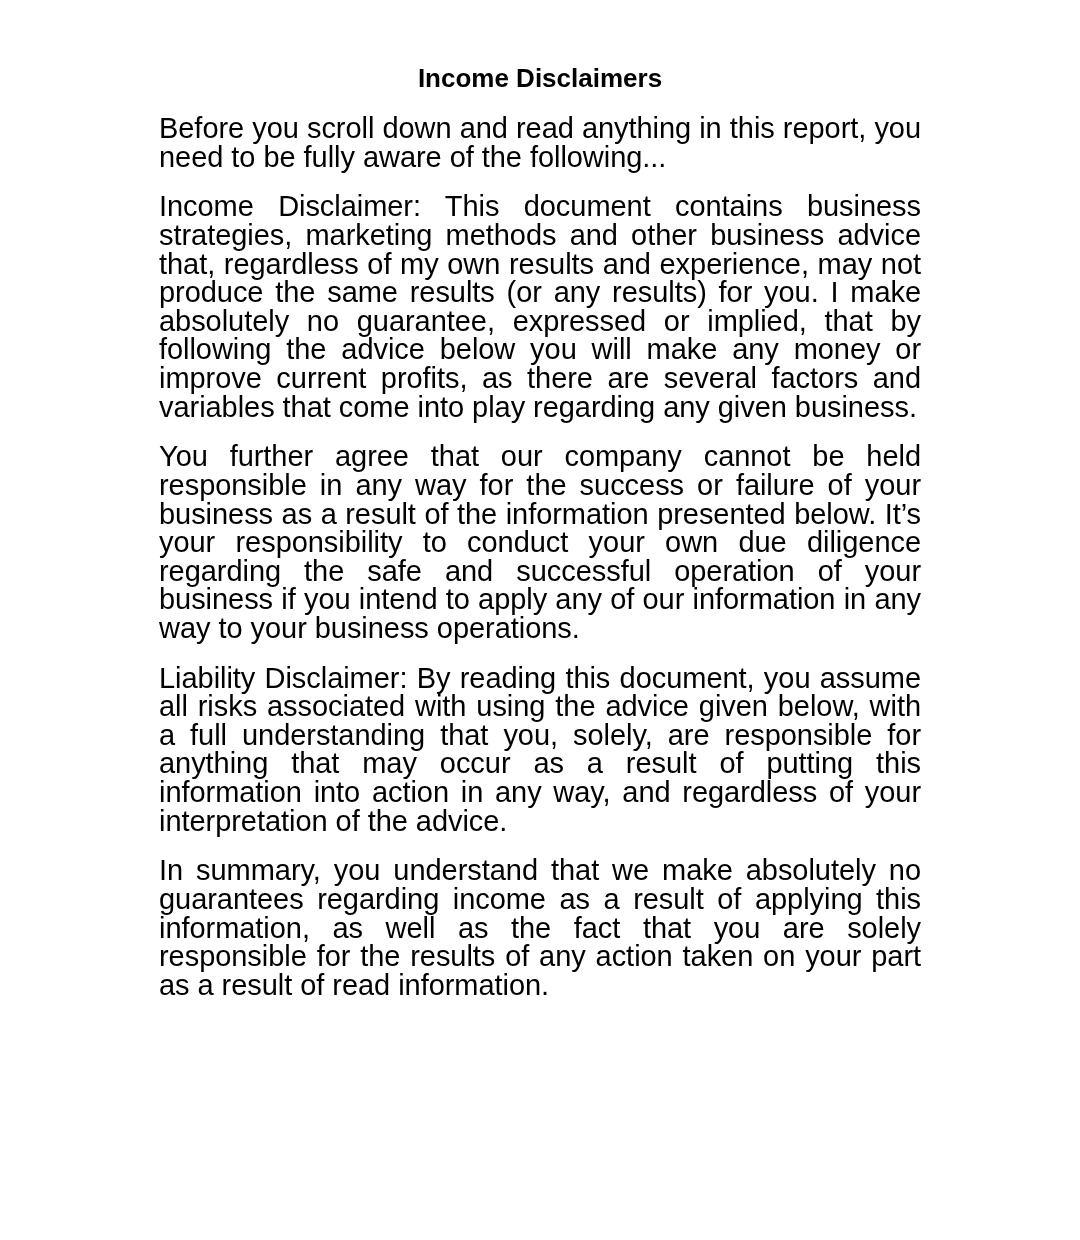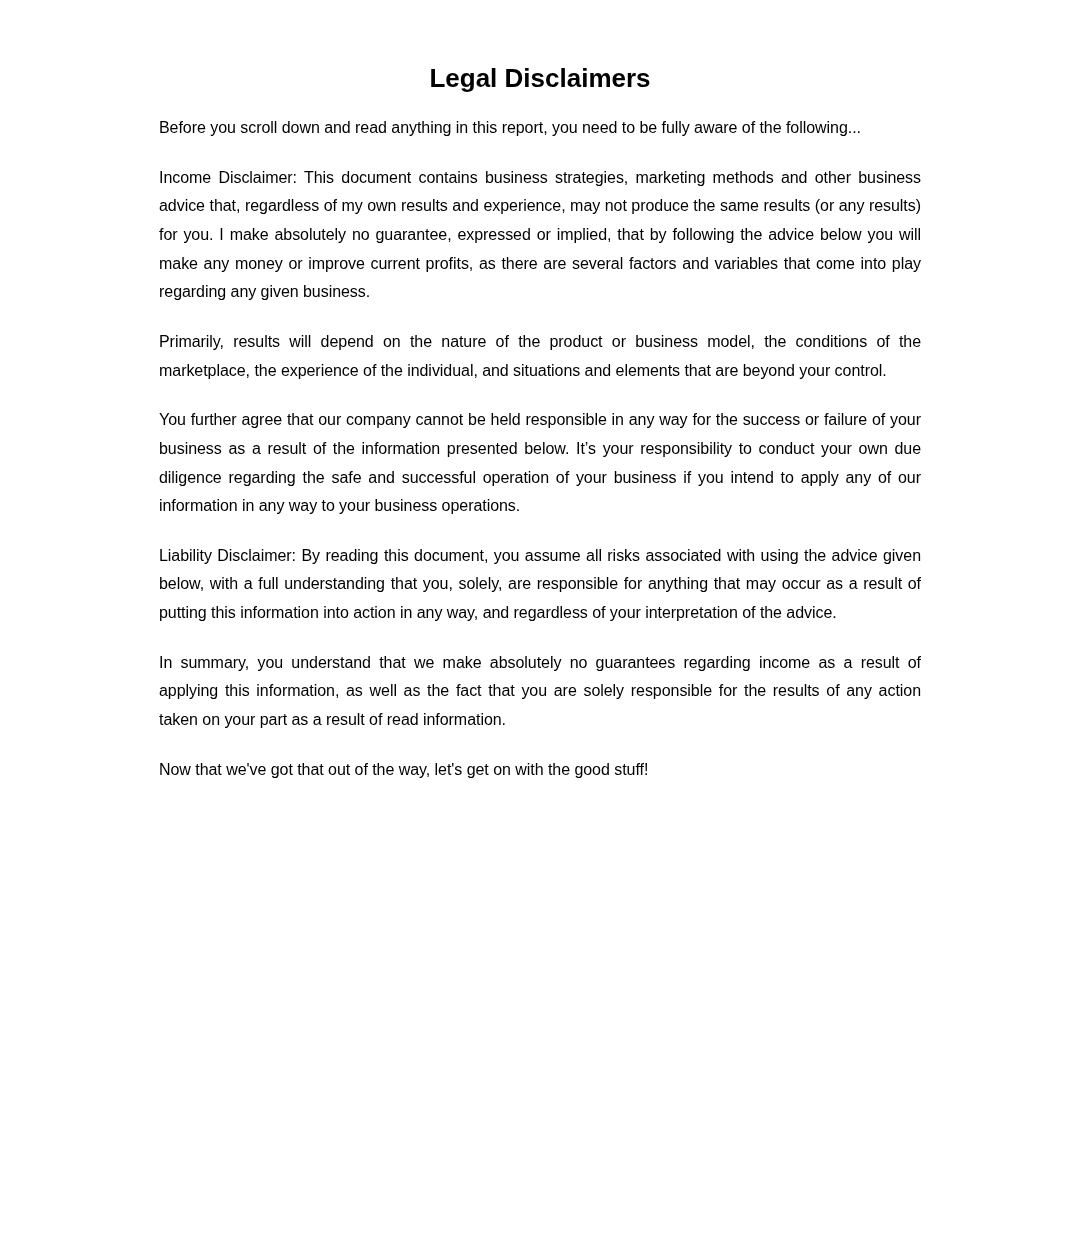--- a/index.html
+++ b/index.html
@@ -22,32 +22,30 @@
       width: 762px;
     }
     .title {
       font-weight: bold;
       font-size: 26px;
       line-height: 36px;
       text-align: center;
       margin: 0 0 18px 0;
     }
     .para {
-      font-size: 16px;
+      font-size: 29px;
       line-height: 28.6px;
       text-align: justify;
       margin: 0 0 21.2px 0;
       letter-spacing: -0.05px;
     }
   </style>
 </head>
 <body>
 
 <div class="page">
-  <h1 class="title">Legal Disclaimers</h1>
+  <h1 class="title">Income Disclaimers</h1>
   <p class="para">Before you scroll down and read anything in this report, you need to be fully aware of the following...</p>
   <p class="para">Income Disclaimer: This document contains business strategies, marketing methods and other business advice that, regardless of my own results and experience, may not produce the same results (or any results) for you. I make absolutely no guarantee, expressed or implied, that by following the advice below you will make any money or improve current profits, as there are several factors and variables that come into play regarding any given business.</p>
-  <p class="para">Primarily, results will depend on the nature of the product or business model, the conditions of the marketplace, the experience of the individual, and situations and elements that are beyond your control.</p>
   <p class="para">You further agree that our company cannot be held responsible in any way for the success or failure of your business as a result of the information presented below. It’s your responsibility to conduct your own due diligence regarding the safe and successful operation of your business if you intend to apply any of our information in any way to your business operations.</p>
   <p class="para">Liability Disclaimer: By reading this document, you assume all risks associated with using the advice given below, with a full understanding that you, solely, are responsible for anything that may occur as a result of putting this information into action in any way, and regardless of your interpretation of the advice.</p>
   <p class="para">In summary, you understand that we make absolutely no guarantees regarding income as a result of applying this information, as well as the fact that you are solely responsible for the results of any action taken on your part as a result of read information.</p>
-  <p class="para">Now that we've got that out of the way, let's get on with the good stuff!</p>
 </div>
 
 </body></html>

